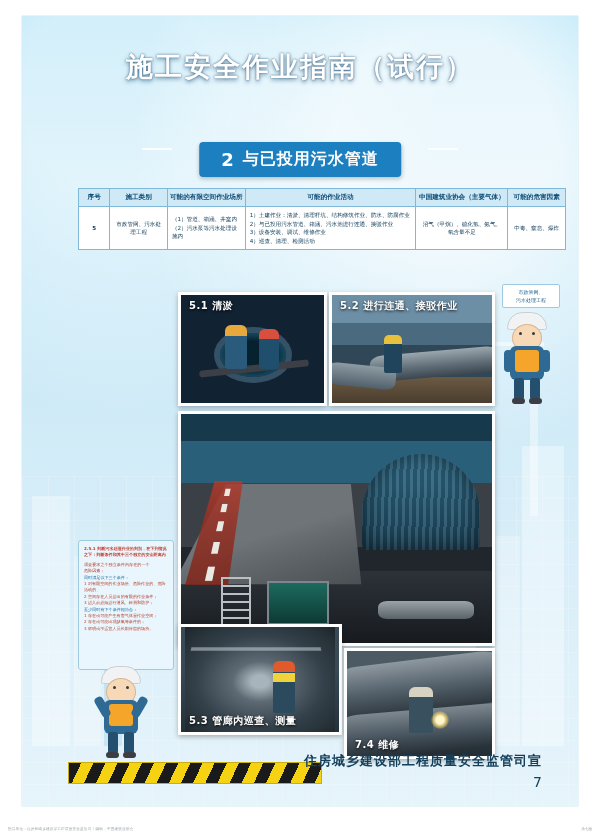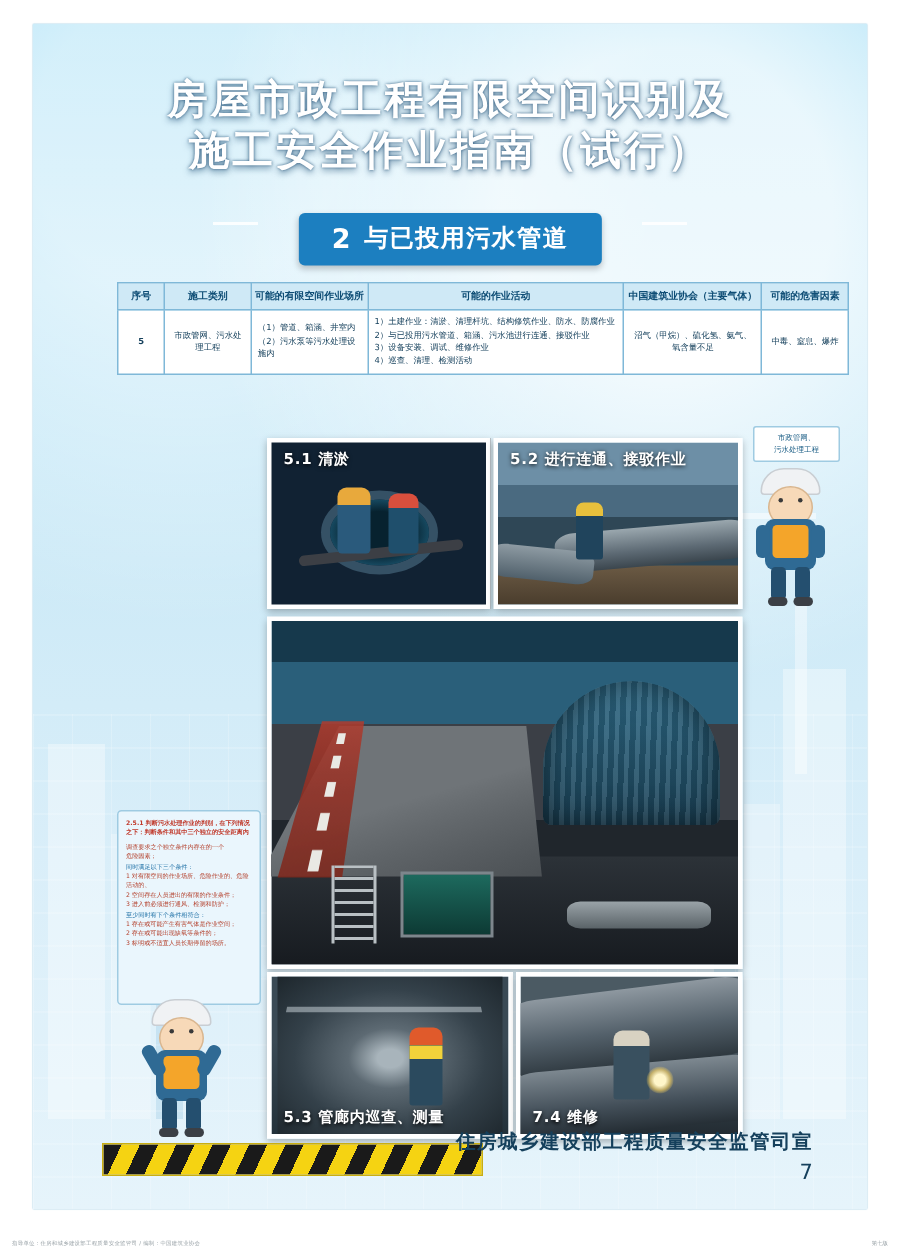--- a/index.html
+++ b/index.html
@@ -175,21 +175,21 @@
     position:absolute;left:40px;bottom:14px;width:26px;height:52px;
     background:repeating-linear-gradient(180deg,#b9c0c4 0 2px, rgba(0,0,0,0) 2px 8px);
     border-left:2px solid #b9c0c4;border-right:2px solid #b9c0c4;
   }
   #p3 .duct{
     position:absolute;right:18px;bottom:24px;width:96px;height:18px;
     background:linear-gradient(180deg,#9aa3a8,#5a6368);border-radius:9px/6px;
   }
 
   
-  #p4{left:156px;top:632px;width:158px;height:105px;
+  #p4{left:156px;top:608px;width:158px;height:105px;
       background:linear-gradient(180deg,#3a4a55 0 40%, #23313a 100%);}
   #p4 .corr{
     position:absolute;left:50%;top:0;transform:translateX(-50%);
     width:150px;height:105px;
     background:
       radial-gradient(ellipse at 50% 52%, #a8b4bb 0 8%, #5d6a73 26%, #34414a 60%, #1d262c 100%);
   }
   #p4 .rail{position:absolute;left:10px;top:20px;width:130px;height:4px;background:rgba(210,220,226,.5);transform:perspective(120px) rotateX(22deg);}
   #p4 .worker{
     position:absolute;left:92px;top:34px;width:22px;height:52px;
@@ -296,21 +296,20 @@
     <div class="bldg b2" style="left:52px;bottom:60px;width:26px;height:190px;"></div>
     <div class="bldg b3" style="left:82px;bottom:60px;width:18px;height:140px;"></div>
     <div class="bldg" style="right:14px;bottom:60px;width:42px;height:300px;"></div>
     <div class="bldg b2" style="right:58px;bottom:60px;width:24px;height:210px;"></div>
     <div class="bldg b3" style="right:86px;bottom:60px;width:16px;height:160px;"></div>
     <div class="tower" style="right:40px;top:330px;width:8px;height:170px;"></div>
     <div class="crane" style="right:34px;top:326px;width:70px;height:4px;"></div>
     <div class="grid-lines"></div>
 
     <div class="title-wrap">
-      <div class="title-line">房屋市政工程有限空间识别及</div>
       <div class="title-line">施工安全作业指南（试行）</div>
     </div>
     <div class="badge-wings"></div>
     <div class="section-badge">
       <span class="badge-num">2</span>
       <span>与已投用污水管道</span>
     </div>
 
     <table class="tbl">
       <thead>

